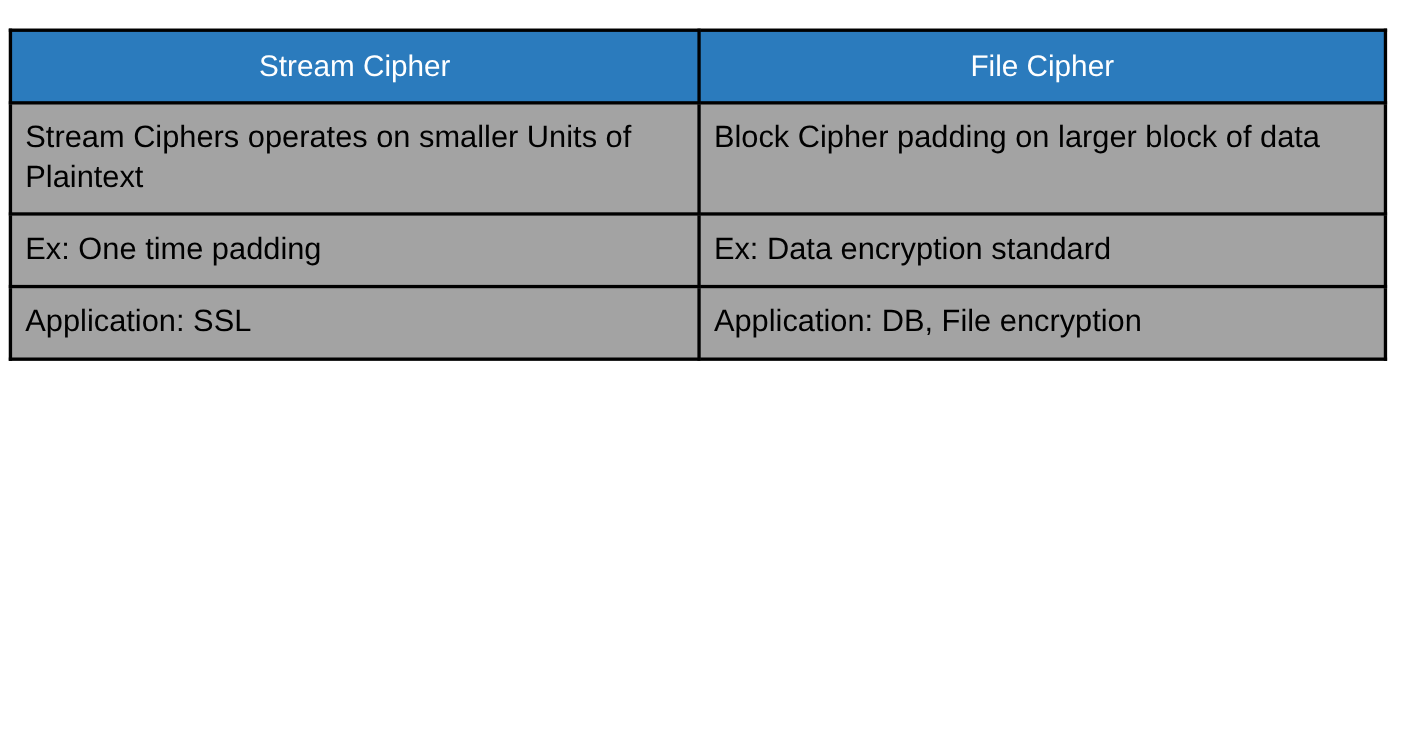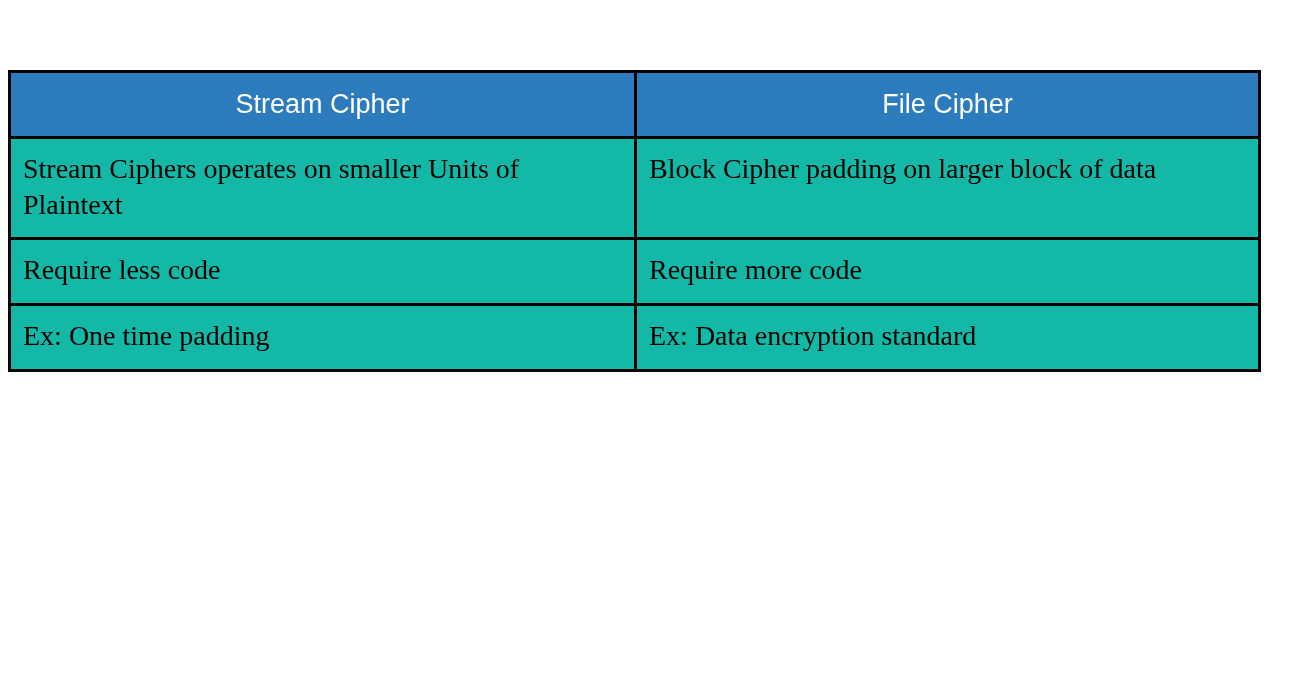--- a/index.html
+++ b/index.html
@@ -23,22 +23,21 @@
     background: #ffffff;
   }
 
   .comparison-table {
     position: absolute;
     left: 8px;
     top: 26px;
     width: 1250px;
     border-collapse: collapse;
     table-layout: fixed;
-    background: #14b8a6;
-    margin-top: 44px;
+    background: #a3a3a3;
   }
 
   .comparison-table col.col-left  { width: 626px; }
   .comparison-table col.col-right { width: 624px; }
 
   .comparison-table th,
   .comparison-table td {
     border: 3px solid #000000;
     vertical-align: top;
     box-sizing: border-box;
@@ -55,21 +54,20 @@
     padding: 14px 10px;
   }
 
   .comparison-table tbody td {
     color: #000000;
     font-size: 28px;
     line-height: 36px;
     padding: 12px 10px 14px 12px;
     text-align: left;
     word-wrap: break-word;
-    font-family: Liberation Serif, serif;
   }
 
   .comparison-table tbody tr.row-h1 td { height: 66px; }
   .comparison-table tbody tr.row-h2 td { height: 100px; }
   .comparison-table tbody tr.row-h3 td { height: 140px; }
 </style>
 </head>
 <body>
 
 <div class="page">
@@ -87,28 +85,28 @@
     </thead>
     <tbody>
 
       <tr class="row-h2">
         <td>Stream Ciphers operates on smaller Units of Plaintext</td>
         <td>Block Cipher padding on larger block of data</td>
       </tr>
 
 
 
-      <tr class="row-h1">
-        <td>Require less code</td>
-        <td>Require more code</td>
-      </tr>
 
 
       <tr class="row-h1">
         <td>Ex: One time padding</td>
         <td>Ex: Data encryption standard</td>
       </tr>
 
+      <tr class="row-h1">
+        <td>Application: SSL</td>
+        <td>Application: DB, File encryption</td>
+      </tr>
 
     </tbody>
   </table>
 
 </div>
 
 </body></html>

